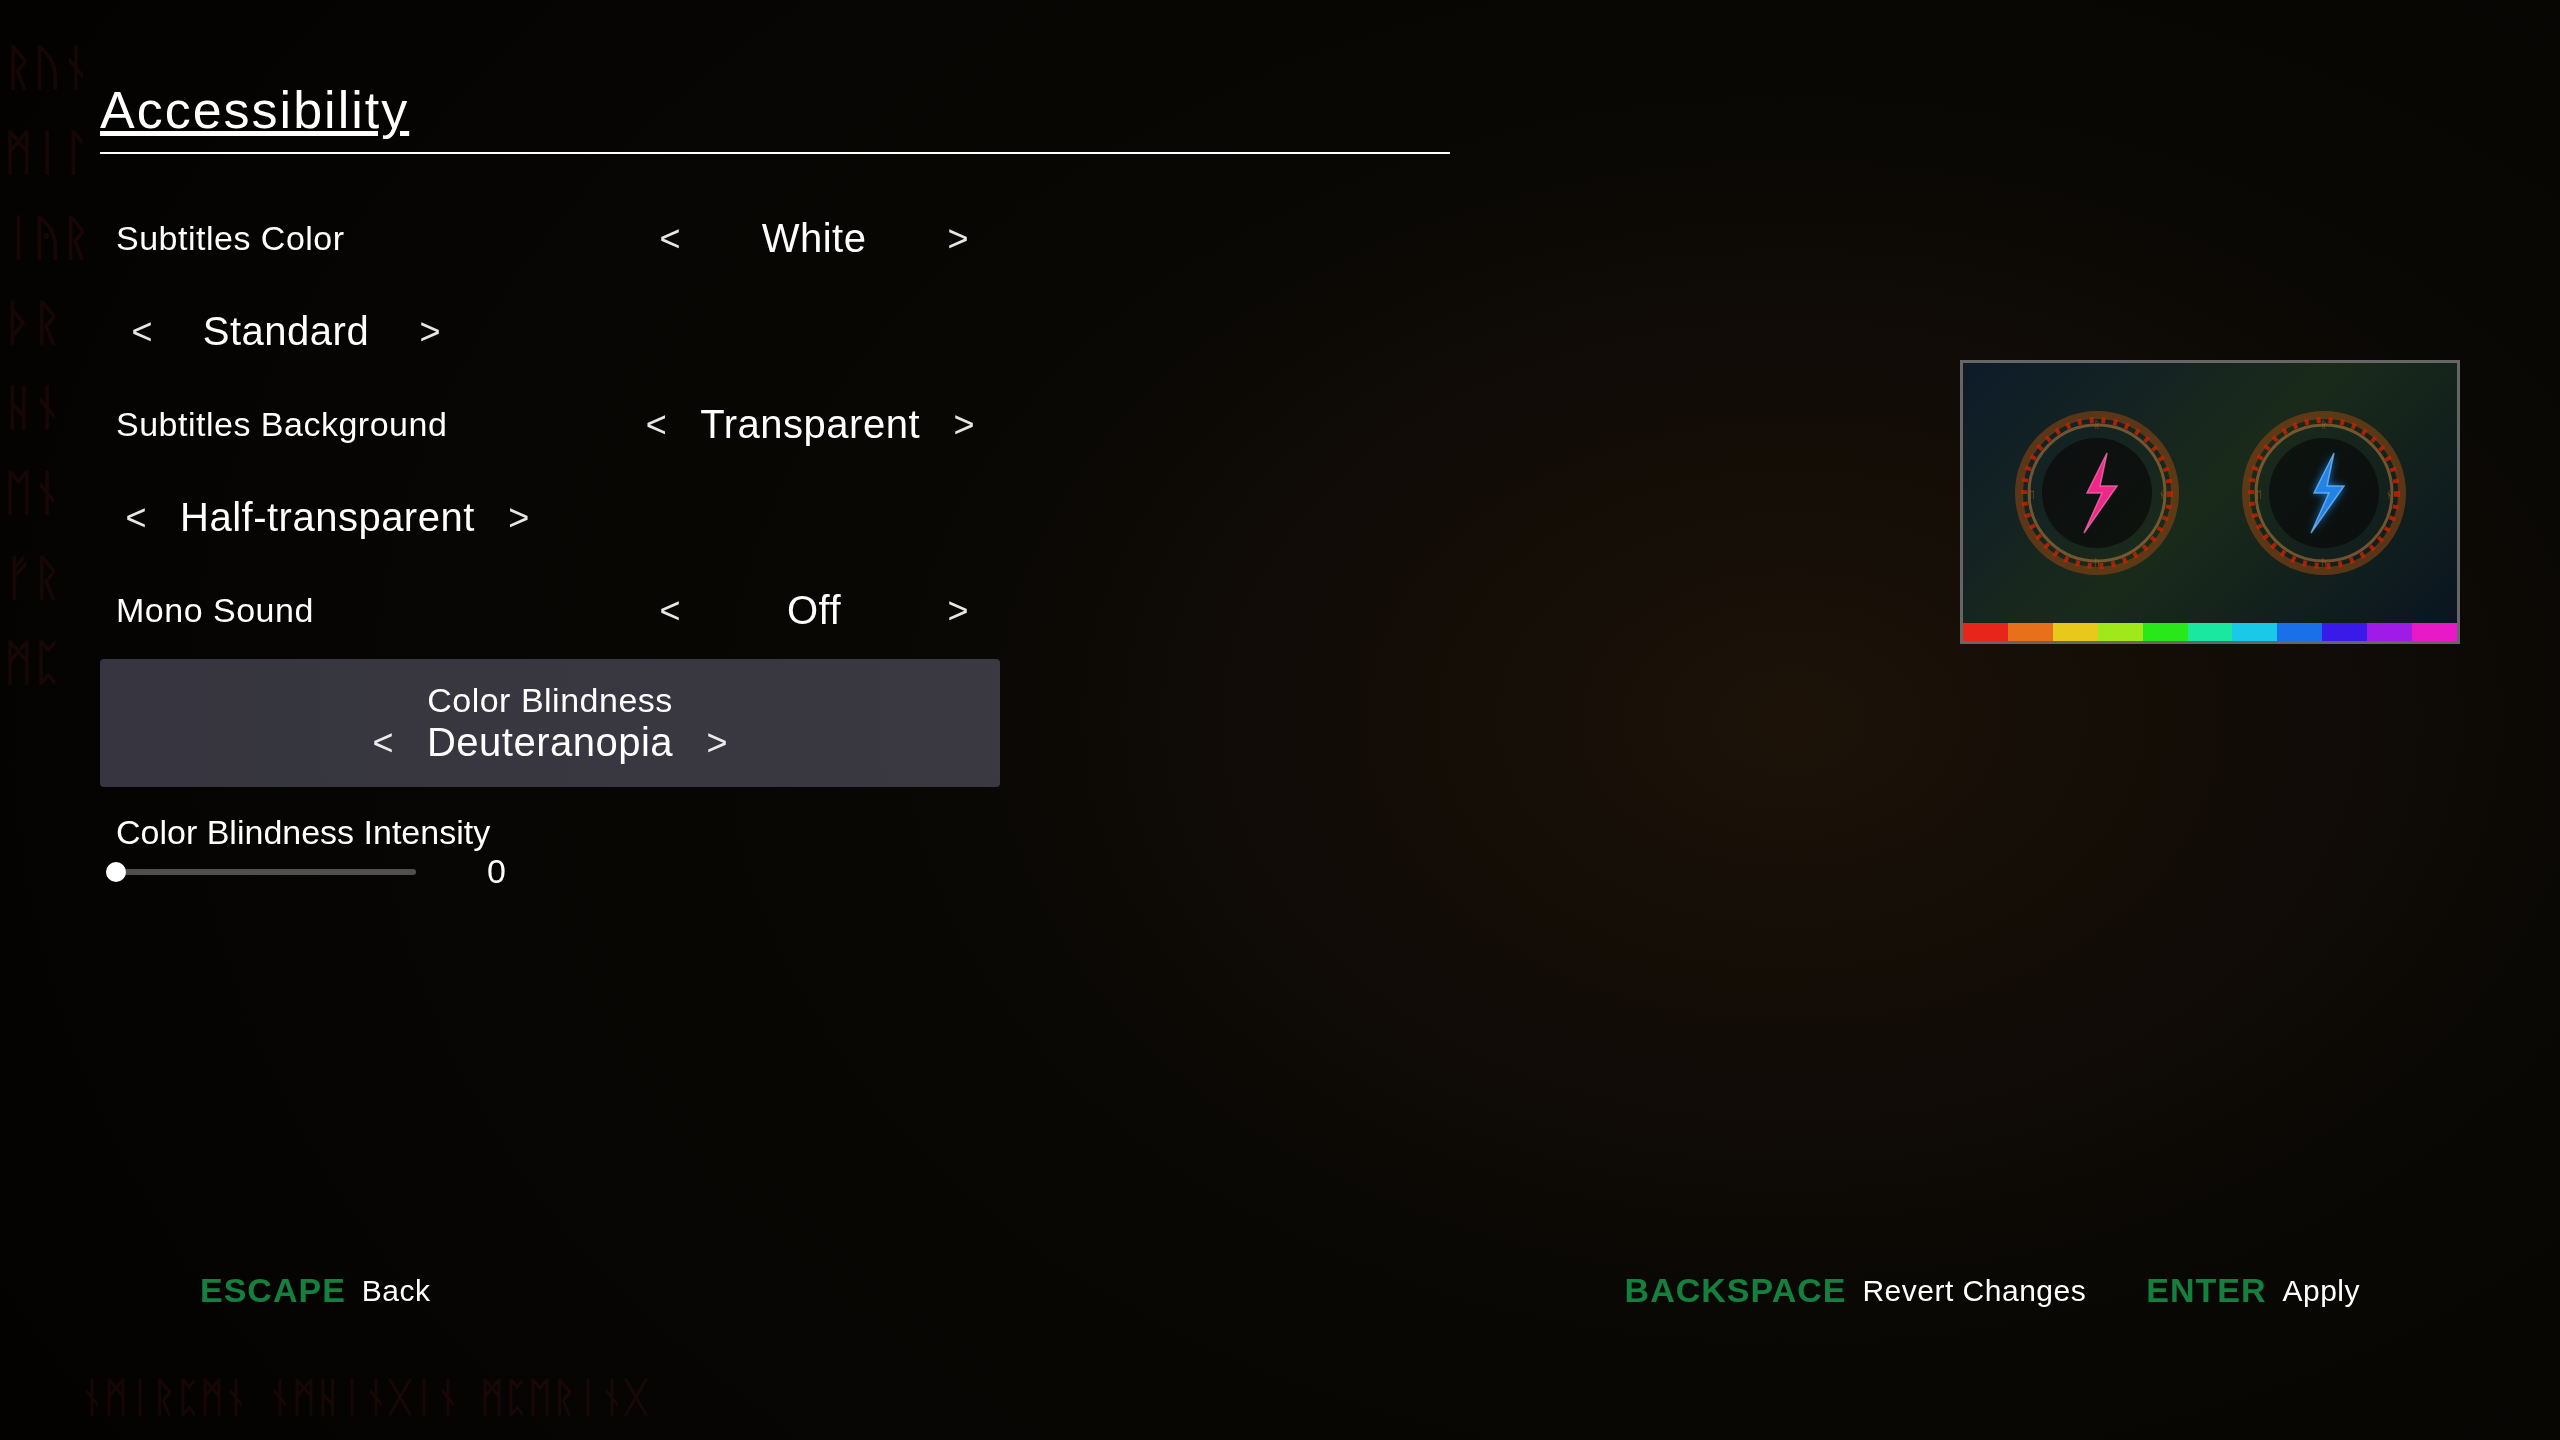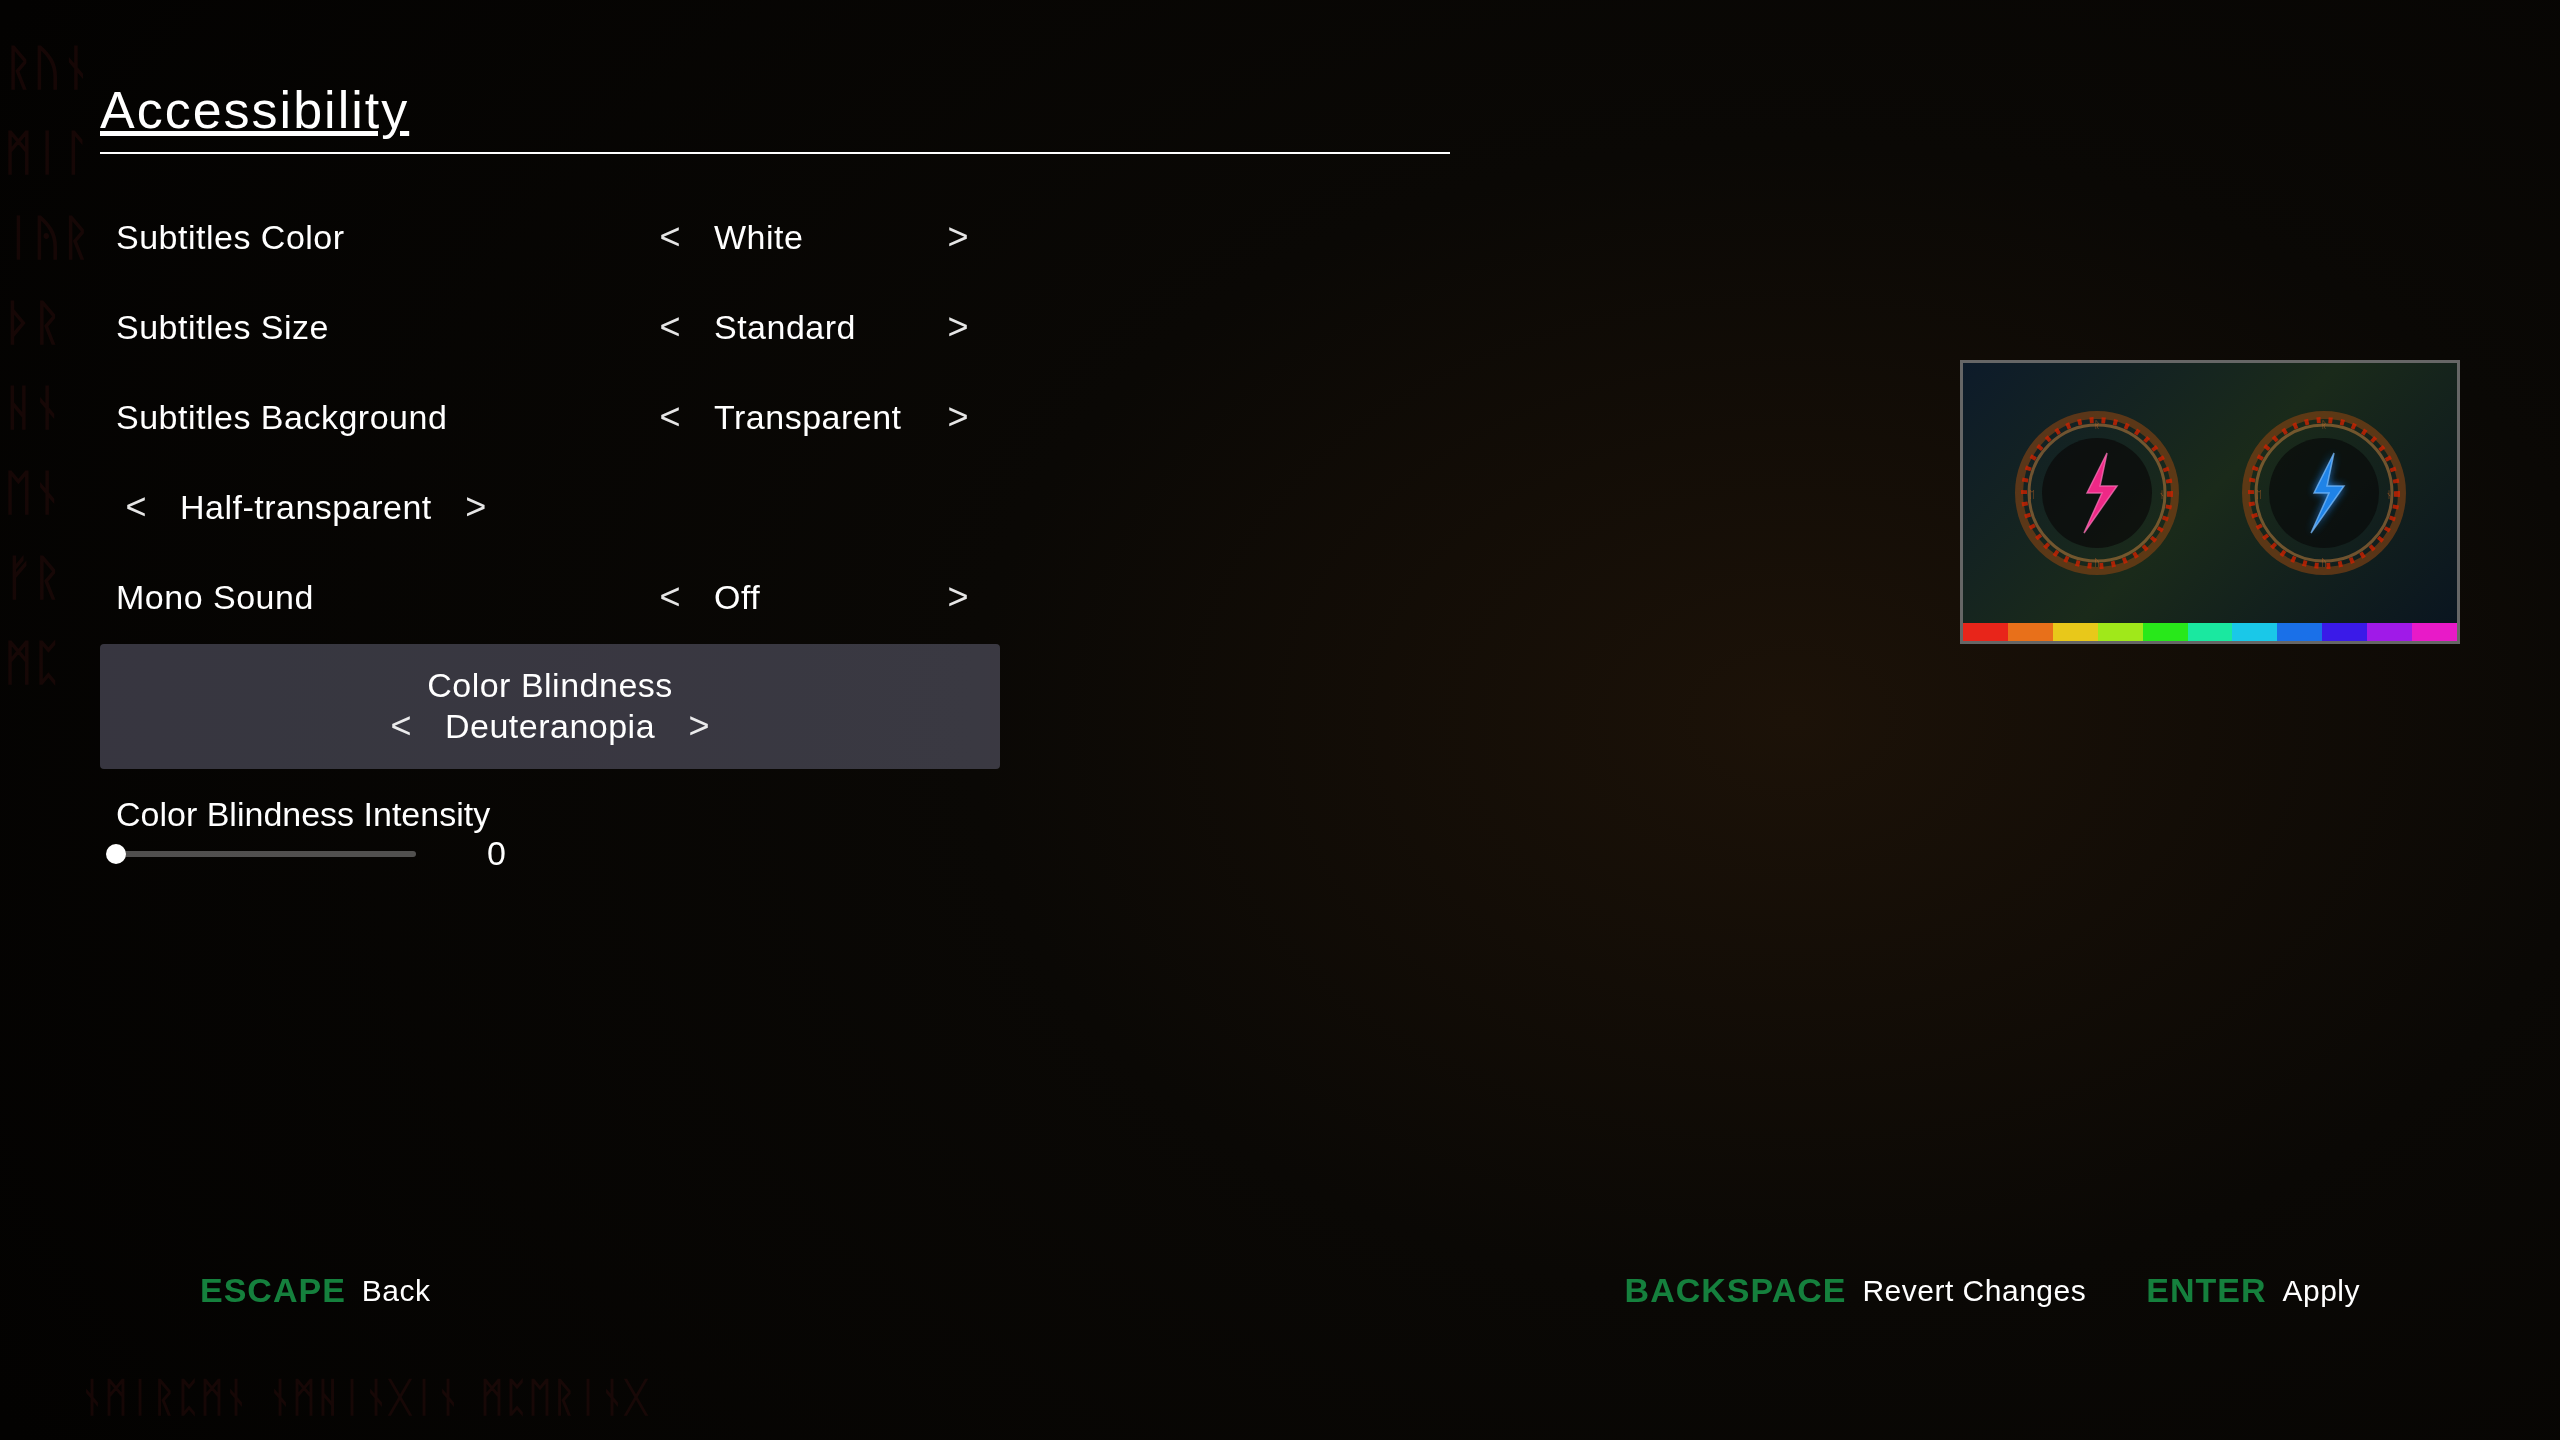--- a/index.html
+++ b/index.html
@@ -120,25 +120,25 @@
       font-size: 36px;
       color: #ffffff;
       cursor: pointer;
       user-select: none;
       width: 40px;
       text-align: center;
       opacity: 0.9;
     }
 
     .setting-value {
-      font-size: 34px;
+      font-size: 40px;
       color: #ffffff;
       font-weight: 300;
       min-width: 200px;
-      text-align: left;
+      text-align: center;
       letter-spacing: 0.5px;
     }
 
     
     .slider-row {
       display: flex;
       align-items: flex-start;
       padding: 22px 16px;
       margin-bottom: 4px;
       flex-direction: column;
@@ -334,21 +334,20 @@
     <div class="setting-row">
       <span class="setting-label">Subtitles Color</span>
       <div class="setting-control">
         <span class="arrow-btn">&lt;</span>
         <span class="setting-value">White</span>
         <span class="arrow-btn">&gt;</span>
       </div>
     </div>
 
     <div class="setting-row">
-      <span class="setting-label">Subtitles Size</span>
       <div class="setting-control">
         <span class="arrow-btn">&lt;</span>
         <span class="setting-value">Standard</span>
         <span class="arrow-btn">&gt;</span>
       </div>
     </div>
 
     <div class="setting-row">
       <span class="setting-label">Subtitles Background</span>
       <div class="setting-control">

